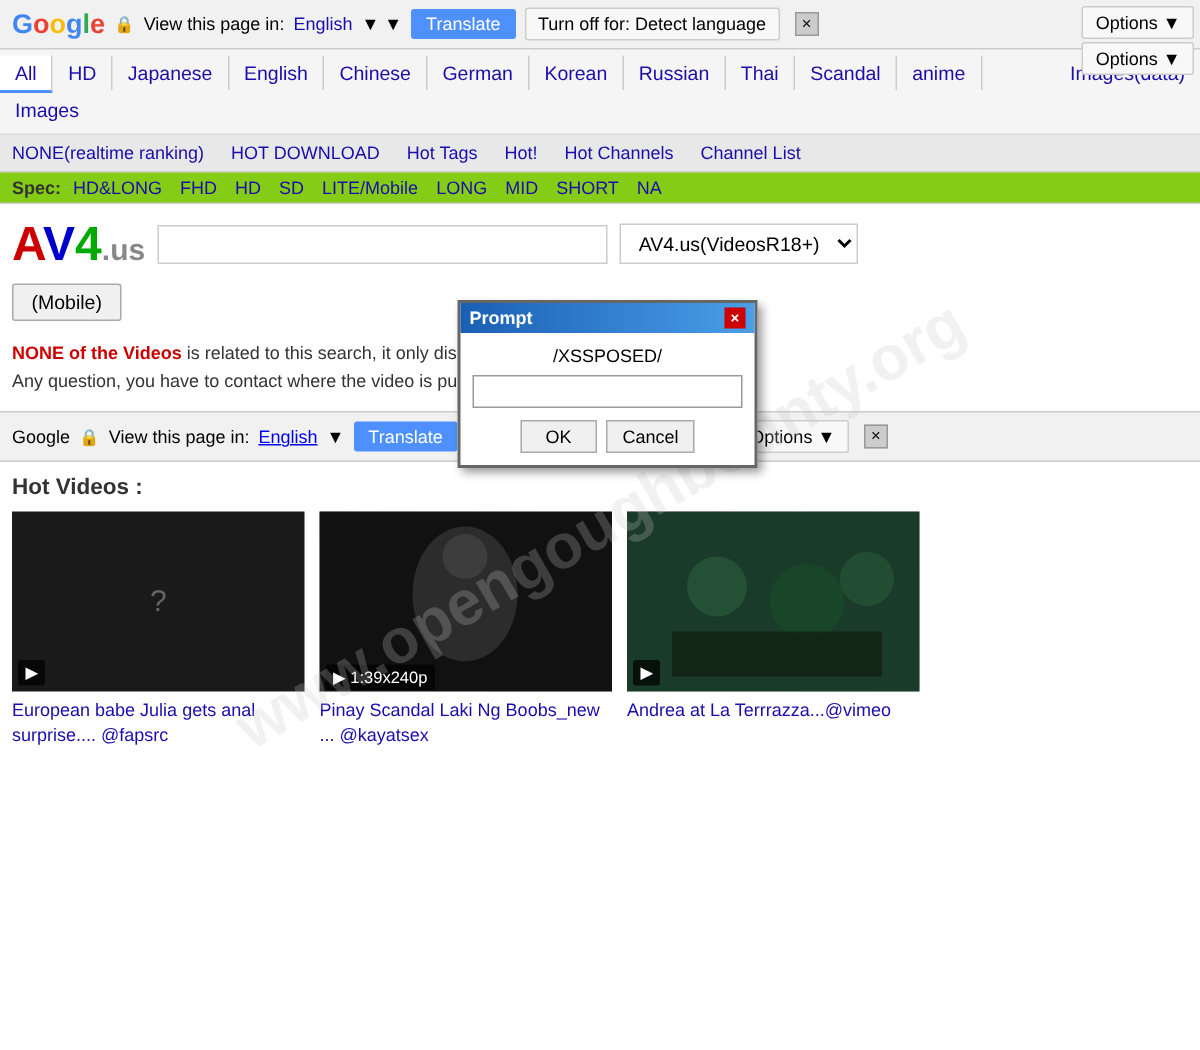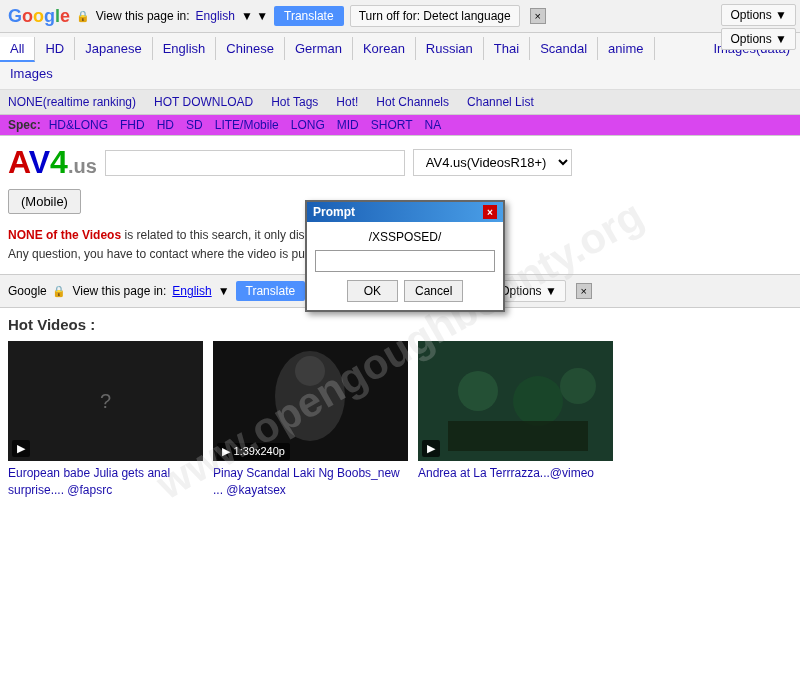--- a/index.html
+++ b/index.html
@@ -115,21 +115,21 @@
       font-size: 12px;
       padding: 2px 8px;
       text-decoration: none;
     }
     .spec-bar {
       display: flex;
       align-items: center;
       gap: 4px;
       padding: 2px 8px;
       font-size: 12px;
-      background: #d946ef;
+      background: #84cc16;
       border-bottom: 1px solid #ccc;
     }
     .spec-label { font-weight: bold; color: #333; }
     .spec-item { color: #1a0dab; cursor: pointer; padding: 1px 4px; }
 
     
     .search-area {
       padding: 8px;
       display: flex;
       align-items: center;

